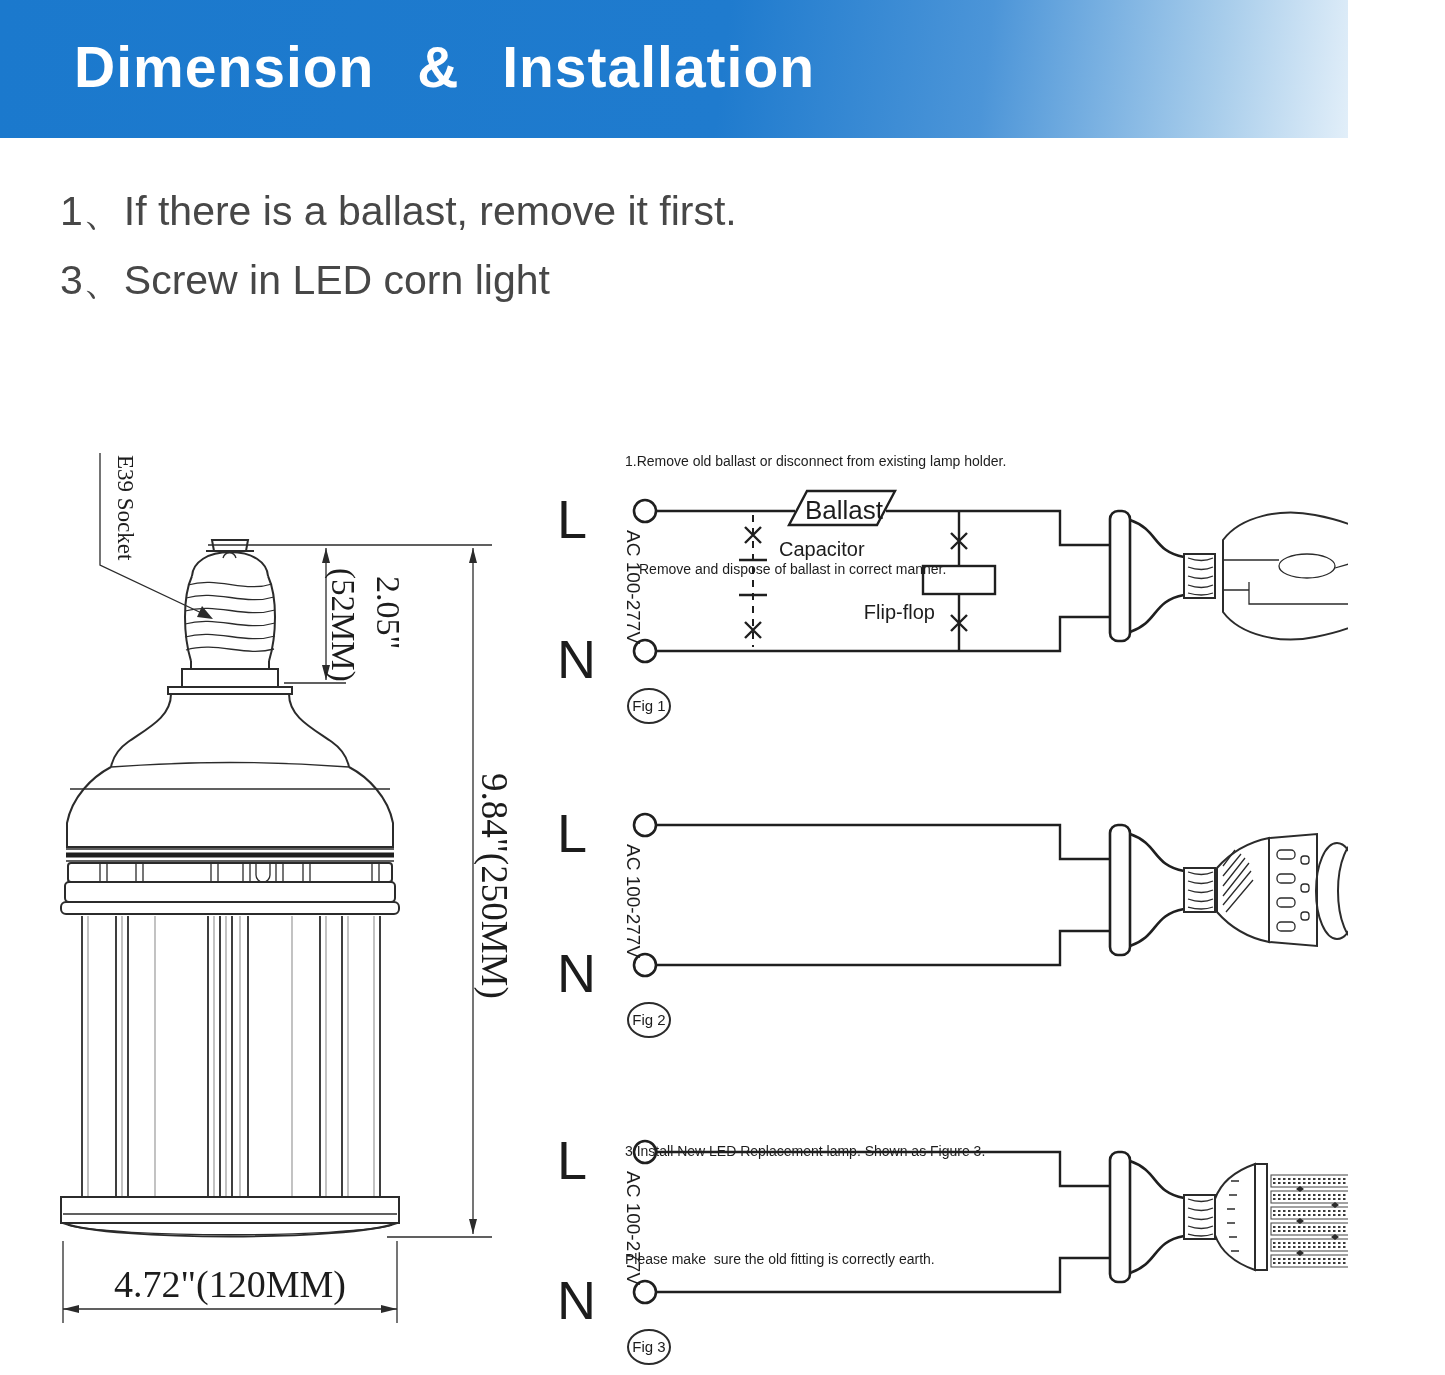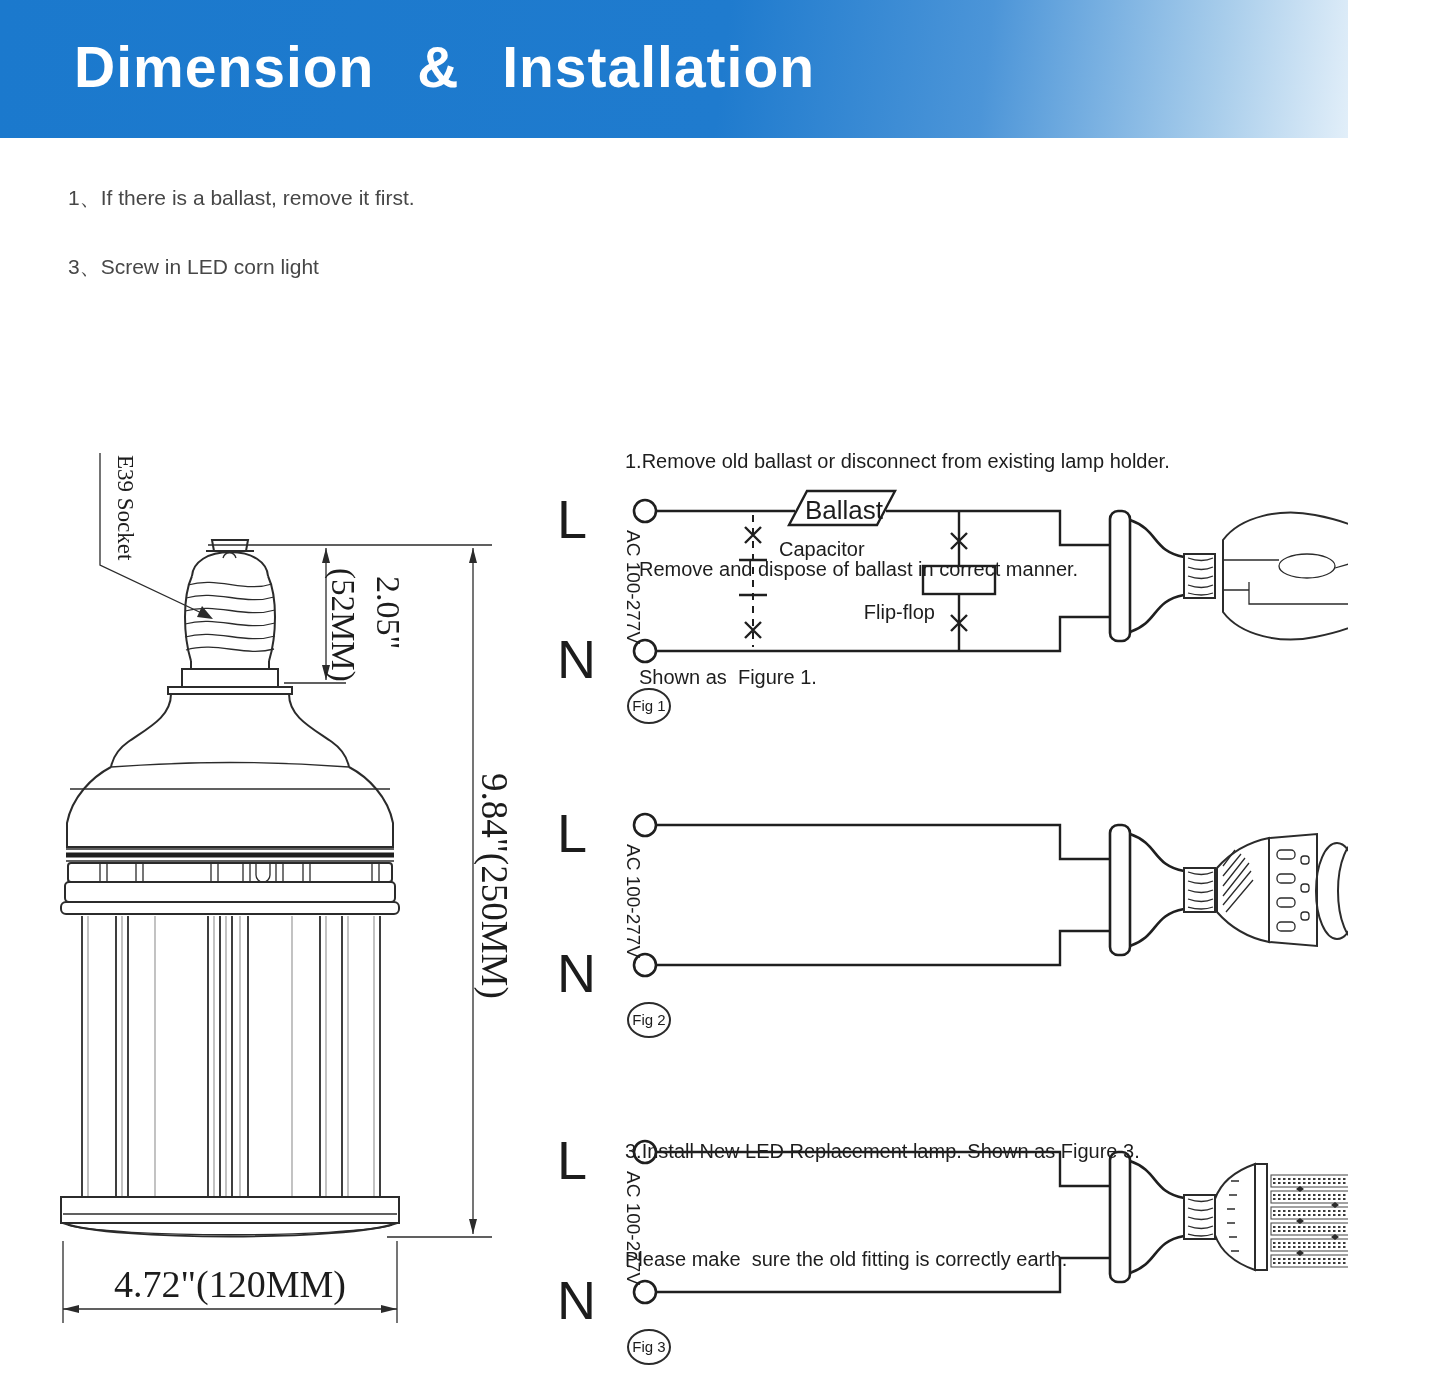--- a/index.html
+++ b/index.html
@@ -2,22 +2,22 @@
 <html><head>
 <meta charset="utf-8">
 <style>
   html,body{margin:0;padding:0;background:#fff;}
   .page{position:relative;width:1348px;height:1375px;background:#fff;overflow:hidden;
         font-family:"Liberation Sans",sans-serif;}
   .banner{position:absolute;left:0;top:0;width:1445px;height:138px;
           background:linear-gradient(97deg,#1b79cd 0%,#1f7bce 50%,#4c95d8 68%,#a8cdeb 84%,#f2f8fd 96%,#ffffff 100%);}
   .banner h1{position:absolute;left:74px;top:34px;margin:0;font-size:57px;font-weight:bold;
              color:#ffffff;letter-spacing:1px;word-spacing:26px;}
-  .step{position:absolute;left:68px;font-size:21px;color:#474747;}
-  .intro{position:absolute;font-size:20px;color:#1d1d1d;line-height:36px;white-space:pre;}
+  .step{position:absolute;left:60px;font-size:41px;color:#474747;}
+  .intro{position:absolute;font-size:14px;color:#1d1d1d;line-height:36px;white-space:pre;}
   .intro .indent{padding-left:14px;}
   .diagram{position:absolute;}
   svg text{fill:#1c1c1c;font-family:"Liberation Sans",sans-serif;}
   svg .serif{font-family:"Liberation Serif",serif;}
   .thin{stroke:#2b2b2b;stroke-width:1.3;fill:none;}
   .med{stroke:#2b2b2b;stroke-width:2;fill:none;}
   .med2{stroke:#1f1f1f;stroke-width:2.6;fill:none;}
   .wire{stroke:#1f1f1f;stroke-width:2.4;fill:none;}
   .dash{stroke:#1f1f1f;stroke-width:2;stroke-dasharray:7 6;fill:none;}
   .grayln{stroke:#9b9b9b;stroke-width:1.2;fill:none;}
@@ -121,21 +121,20 @@
       <line class="thin" x1="33" y1="874" x2="367" y2="874"></line>
       <polygon class="fillk" points="33,874 49,870 49,878"></polygon>
       <polygon class="fillk" points="367,874 351,870 351,878"></polygon>
       <text class="serif" x="200" y="862" text-anchor="middle" font-size="38">4.72"(120MM)</text>
     </g>
   </svg>
 
   <div class="intro" style="left:625px;top:371px;">
     <div>1.Remove old ballast or disconnect from existing lamp holder.</div>
     <div class="indent">Remove and dispose of ballast in correct manner.</div>
-    <div class="indent">Shown as  Figure 1.</div>
   </div>
 
   <svg class="diagram" style="left:555px;top:478px;" width="890" height="260" viewBox="0 0 890 260">
     <text x="2" y="60" font-size="54">L</text>
     <text x="2" y="200" font-size="54">N</text>
     <circle class="med2" cx="90" cy="33" r="11" fill="#fff"></circle>
     <circle class="med2" cx="90" cy="173" r="11" fill="#fff"></circle>
     <text transform="rotate(90 72 52)" x="72" y="52" font-size="19">AC 100-277V</text>
 
     <path class="wire" d="M101,33 H240"></path>

